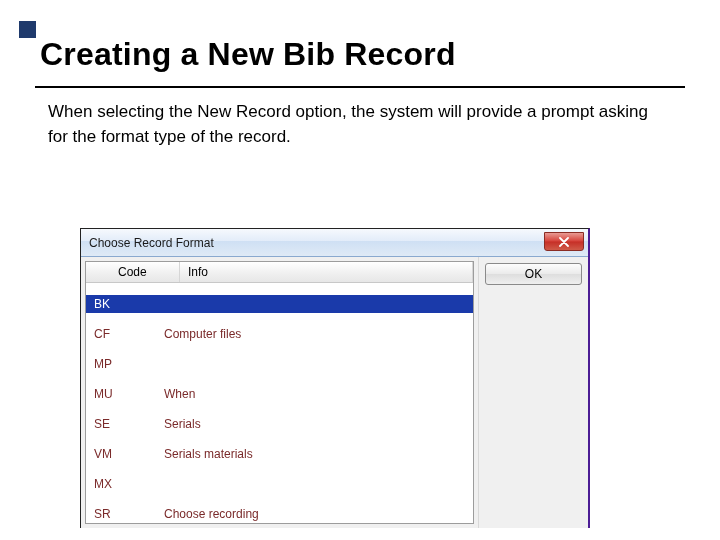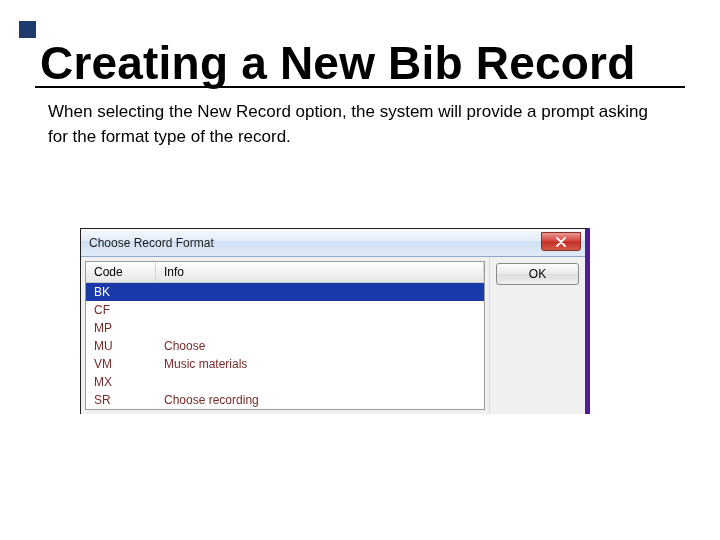--- a/index.html
+++ b/index.html
@@ -24,21 +24,21 @@
     content: "";
     position: absolute;
     top: -3px; left: -3px;
     width: 6px; height: 6px;
     background: #fff;
   }
   .heading {
     position: absolute;
     top: 36px;
     left: 40px;
-    font-size: 46px;
+    font-size: 32px;
     font-weight: bold;
     color: #000;
     letter-spacing: 0.2px;
   }
   .underline {
     position: absolute;
     top: 86px;
     left: 35px;
     width: 650px;
     height: 2px;
@@ -55,21 +55,21 @@
   }
 
   
   .dialog {
     position: absolute;
     top: 228px;
     left: 80px;
     width: 510px;
     border-top: 1px solid #222;
     border-left: 1px solid #222;
-    border-right: 5px solid #4c1d95;
+    border-right: 2px solid #4c1d95;
     background: #f0f0f0;
     font-family: "Segoe UI", Tahoma, sans-serif;
     font-size: 12px;
   }
   .titlebar {
     height: 28px;
     background: linear-gradient(to bottom, #f6f9fd 0%, #e2ecf9 45%, #cfe0f4 46%, #dfeaf6 100%);
     display: flex;
     align-items: center;
     padding: 0 4px 0 8px;
@@ -110,41 +110,42 @@
     display: flex;
     background: linear-gradient(to bottom,#ffffff,#efefef 60%,#e7e7e7);
     border-bottom: 1px solid #c8c8c8;
   }
   .th {
     padding: 3px 8px;
     font-size: 12px;
     color: #000;
     border-right: 1px solid #d6d6d6;
   }
-  .th-code { width: 70px; }
+  .th-code { width: 70px; margin-left: 24px; }
   .th-info { flex: 1; }
   .row {
     display: flex;
     font-size: 12px;
     color: #7a2a2a;
+    margin-top: 12px;
   }
   .row.selected {
     background: #1a3aaa;
     color: #fff;
   }
   .td-code {
     width: 70px;
     padding: 2px 8px;
   }
   .td-info {
     flex: 1;
     padding: 2px 8px;
   }
   .side-panel {
-    width: 96px;
+    width: 110px;
     padding: 6px 6px;
     border-left: 1px solid #d8d8d8;
     background: #f0f0f0;
   }
   .ok-button {
     width: 100%;
     height: 22px;
     border: 1px solid #8a8a8a;
     background: linear-gradient(to bottom,#fdfdfd,#ebebeb 48%,#dedede 52%,#efefef);
     border-radius: 3px;
@@ -180,31 +181,36 @@
       <div class="headers">
         <div class="th th-code">Code</div>
         <div class="th th-info">Info</div>
       </div>
       <div id="rows-container">
           <div class="row selected">
             <div class="td-code">BK</div>
           </div>
           <div class="row">
             <div class="td-code">CF</div>
+            <div class="td-info">Computer files</div>
           </div>
           <div class="row">
             <div class="td-code">MP</div>
           </div>
           <div class="row">
             <div class="td-code">MU</div>
-            <div class="td-info">Choose</div>
+            <div class="td-info">When</div>
+          </div>
+          <div class="row">
+            <div class="td-code">SE</div>
+            <div class="td-info">Serials</div>
           </div>
           <div class="row">
             <div class="td-code">VM</div>
-            <div class="td-info">Music materials</div>
+            <div class="td-info">Serials materials</div>
           </div>
           <div class="row">
             <div class="td-code">MX</div>
           </div>
           <div class="row">
             <div class="td-code">SR</div>
             <div class="td-info">Choose recording</div>
           </div>
         </div>
     </div>

